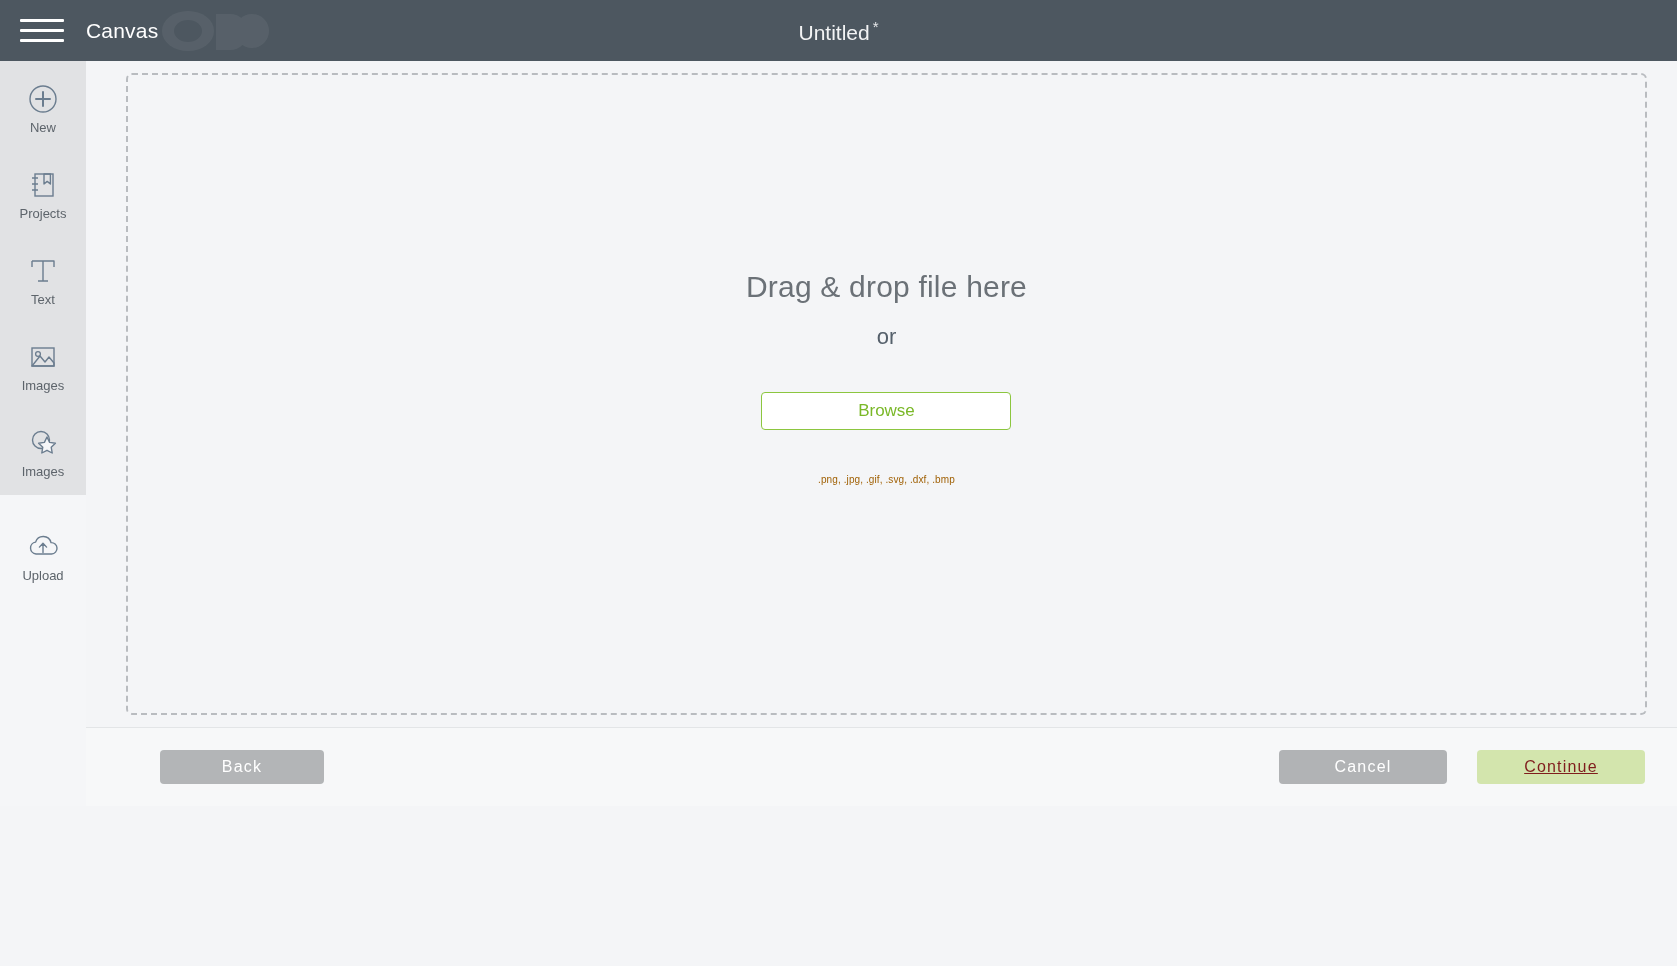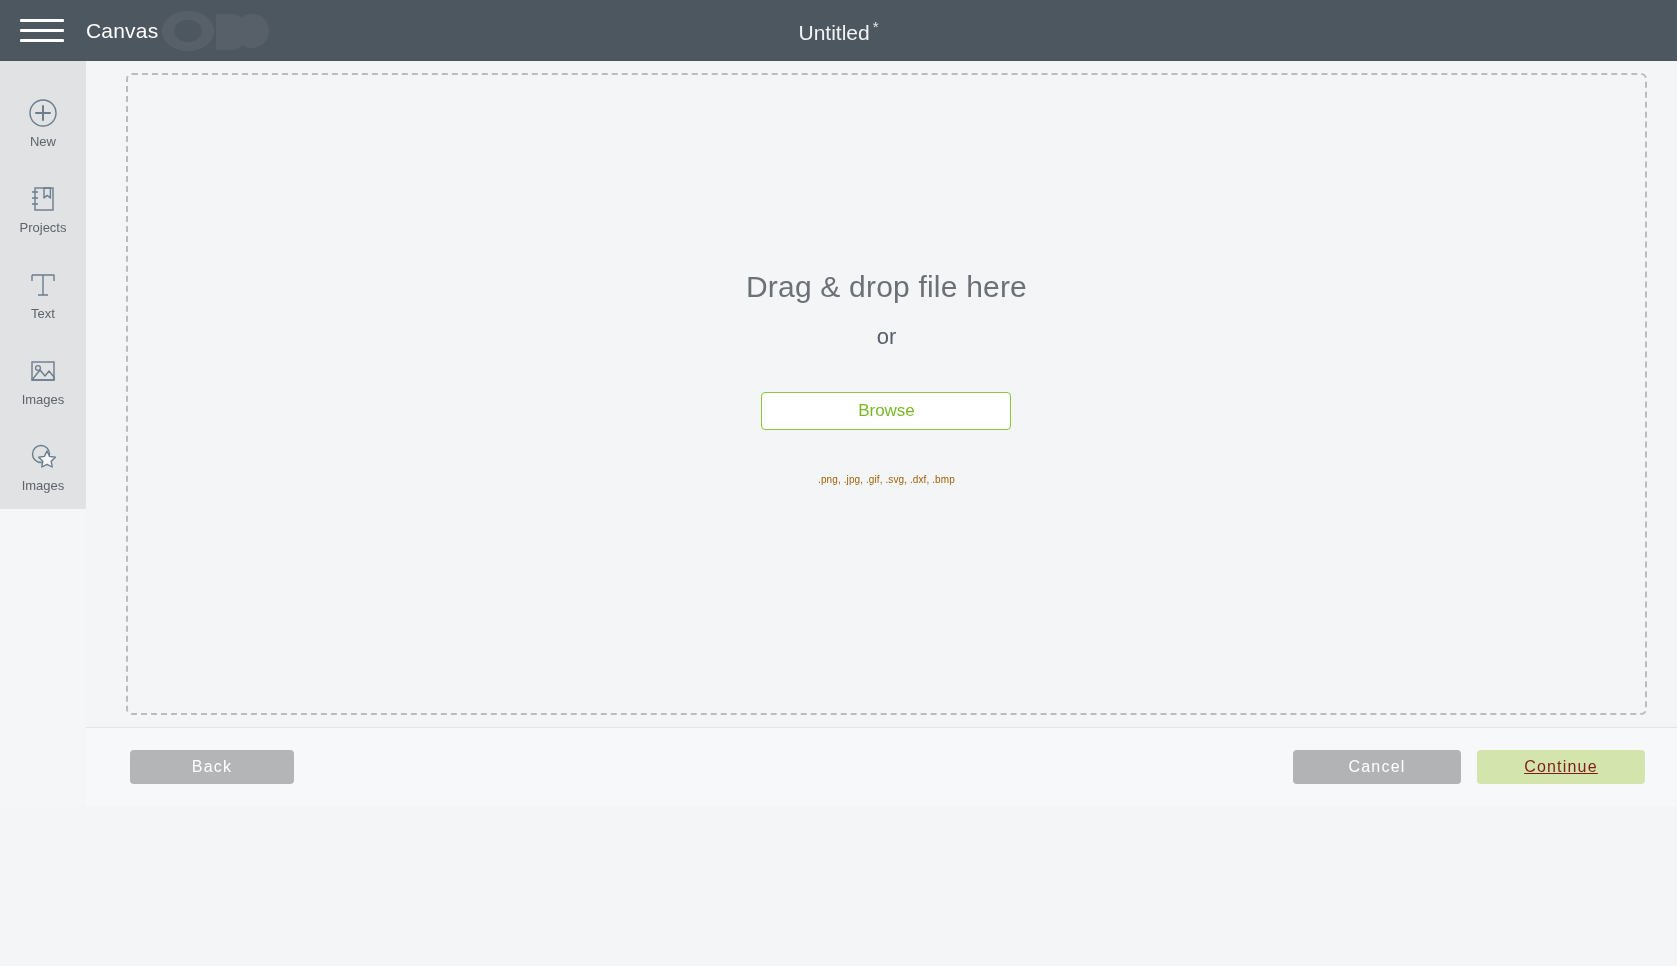--- a/index.html
+++ b/index.html
@@ -47,21 +47,21 @@
   
   .body { flex: 1 1 auto; display: flex; min-height: 0; }
 
   
   .sidebar {
     width: 86px; flex: 0 0 86px;
     background: #f5f6f8;
     display: flex; flex-direction: column;
     position: relative;
   }
-  .sidebar-top { background: #e1e2e4; padding-top: 18px; }
+  .sidebar-top { background: #e1e2e4; padding-top: 4px; }
   .nav-item {
     width: 86px; height: 86px;
     display: flex; flex-direction: column; align-items: center; justify-content: center;
     cursor: pointer; gap: 4px;
   }
   .nav-item .glyph {
     width: 36px; height: 36px;
     display: flex; align-items: center; justify-content: center;
   }
   .nav-item .nav-label {
@@ -111,26 +111,26 @@
   }
 
   
   .footer {
     flex: 0 0 79px; height: 79px;
     background: #f7f8f9;
     border-top: 1px solid #e3e5e7;
     display: flex; align-items: center;
     padding: 0 32px 0 44px;
   }
-  .footer-right { margin-left: auto; display: flex; gap: 16px; }
+  .footer-right { margin-left: auto; display: flex; }
   .btn {
     border: none; border-radius: 4px;
     font-family: "Liberation Sans", sans-serif;
     font-size: 16px; letter-spacing: 1.2px;
-    cursor: pointer; height: 34px;
+    cursor: pointer; height: 34px; margin-left: 30px;
   }
   .btn-back { width: 164px; background: #b3b5b7; color: #ffffff; }
   .btn-cancel { width: 168px; background: #b1b3b5; color: #ffffff; }
   .btn-continue { width: 168px; background: #d3e5ad; color: #7f1d1d; cursor: default; text-decoration: underline; }
 
   svg { display: block; }
 </style>
 </head>
 <body>
 
@@ -209,20 +209,29 @@
           <span class="glyph">
             <svg width="30" height="30" viewBox="0 0 30 30">
               <circle cx="13" cy="12" r="8.5" fill="none" stroke="#6b7d8f" stroke-width="1.4"></circle>
               <path d="M19 9 L21.6 14.4 L27.4 15.2 L23.2 19.2 L24.2 25 L19 22.3 L13.8 25 L14.8 19.2 L10.6 15.2 L16.4 14.4 z" fill="#f5f6f8" stroke="#6b7d8f" stroke-width="1.4" stroke-linejoin="round"></path>
             </svg>
           </span>
           <span class="nav-label">Images</span>
         </div>
       </div>
 
+      <div class="nav-item active" style="margin-top:18px;">
+        <span class="glyph">
+          <svg width="32" height="30" viewBox="0 0 32 30">
+            <path d="M9 22 a6 6 0 0 1 -0.4 -11.9 A8 8 0 0 1 24 10.6 a5.7 5.7 0 0 1 0.6 11.4 z" fill="none" stroke="#6b7d8f" stroke-width="1.4" stroke-linejoin="round"></path>
+            <path d="M16 20.5 V11.5 M12.4 15.1 L16 11.2 L19.6 15.1" fill="none" stroke="#6b7d8f" stroke-width="1.4" stroke-linecap="round" stroke-linejoin="round"></path>
+          </svg>
+        </span>
+        <span class="nav-label">Upload</span>
+      </div>
     </div>
 
     <div class="main">
 
       <div class="content">
         <div class="dropzone">
           <div class="dz-inner">
             <div class="dz-title">Drag &amp; drop file here</div>
             <div class="dz-or">or</div>
             <button class="browse-btn">Browse</button>

